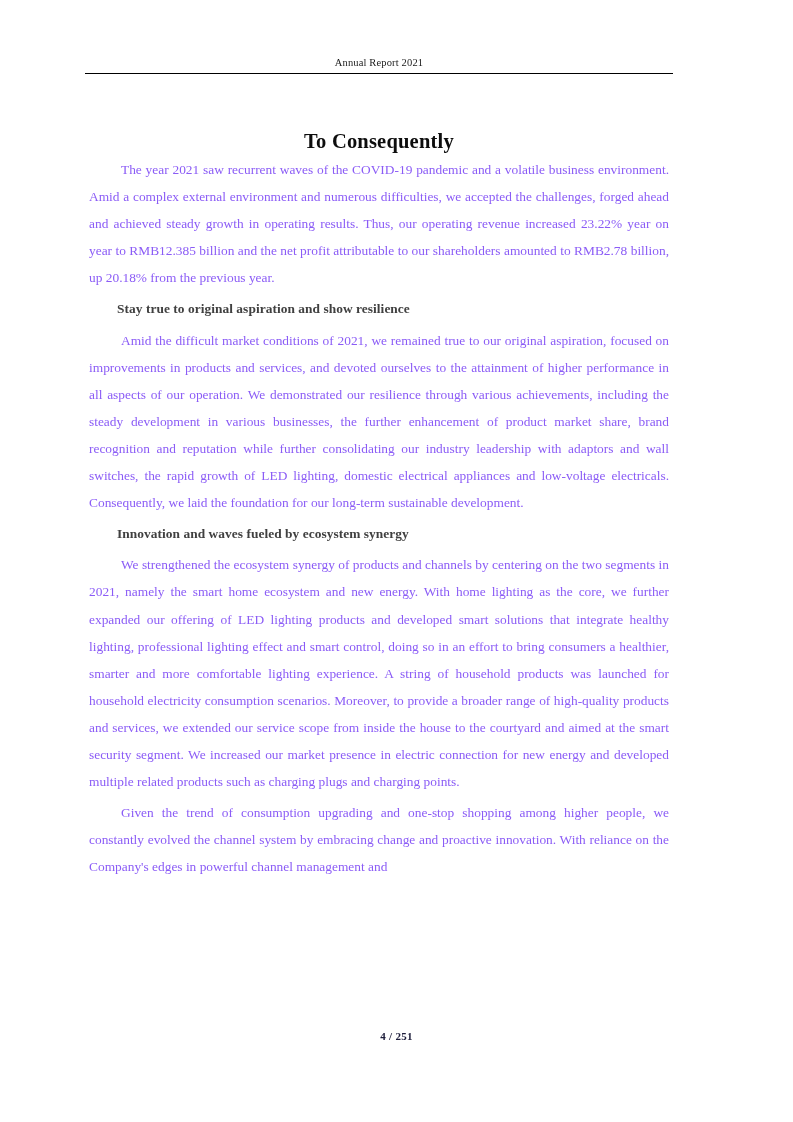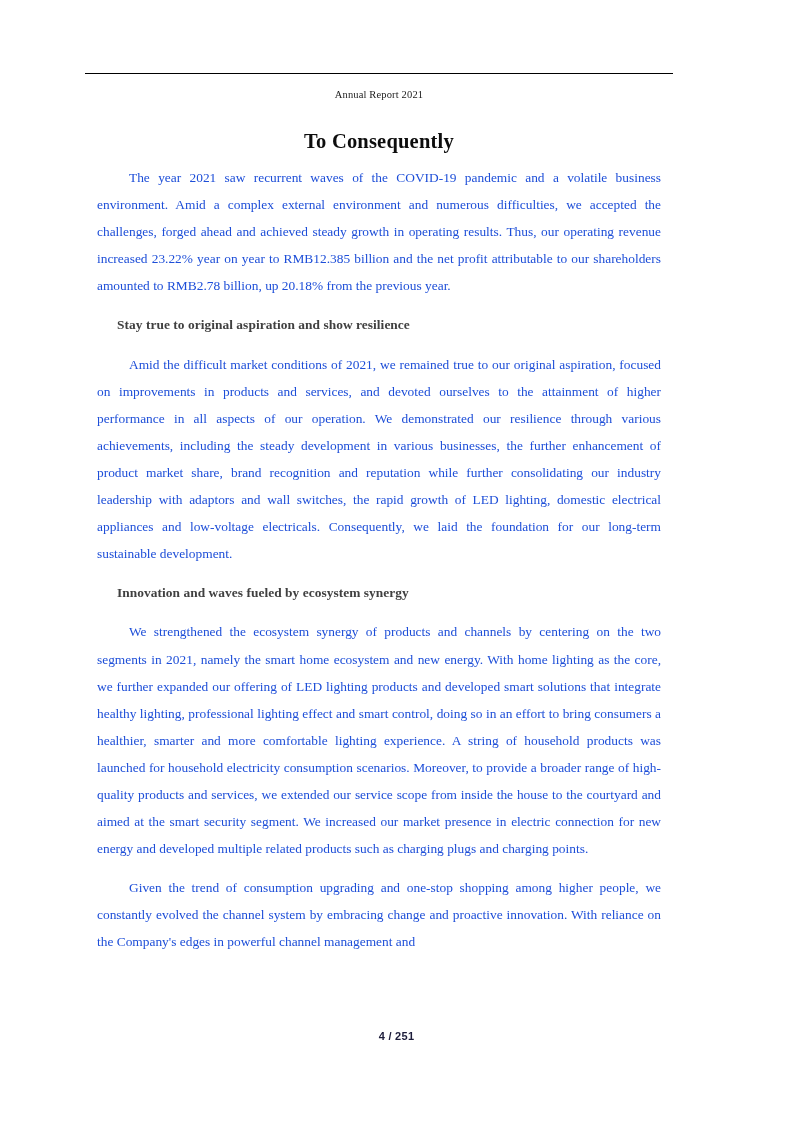--- a/index.html
+++ b/index.html
@@ -24,21 +24,20 @@
     background: #ffffff;
     overflow: hidden;
   }
 
   
   .page-header {
     position: absolute;
     left: 85px;
     top: 56px;
     width: 588px;
-    margin-top: 32px;
   }
   .page-header-text {
     display: block;
     text-align: center;
     font-family: "Liberation Serif", "DejaVu Serif", serif;
     font-size: 10.5px;
     line-height: 14px;
     letter-spacing: 0.15px;
     color: #1c1c1c;
   }
@@ -68,27 +67,27 @@
 
   
   .body-col {
     position: absolute;
     left: 85px;
     top: 152px;
     width: 588px;
   }
 
   .para {
-    margin: 12px;
+    margin: 4px;
     text-align: justify;
     text-justify: inter-word;
     text-indent: 32px;
     font-size: 13.4px;
     line-height: 27.1px;
-    color: #1d4ed8;
+    color: #8b5cf6;
     hyphens: none;
   }
 
   .subhead {
     margin: 0;
     text-align: left;
     text-indent: 32px;
     font-weight: bold;
     font-size: 13.4px;
     line-height: 27.1px;
@@ -98,21 +97,21 @@
 
   
   .page-footer {
     position: absolute;
     left: 0;
     top: 1026px;
     width: 793px;
     text-align: center;
   }
   .page-footer-text {
-    font-family: Liberation Sans, sans-serif;
+    font-family: Liberation Serif, serif;
     font-weight: bold;
     font-size: 11px;
     line-height: 15px;
     color: #1c1c3a;
     letter-spacing: 0.3px;
   }
 </style>
 </head>
 <body>
 

